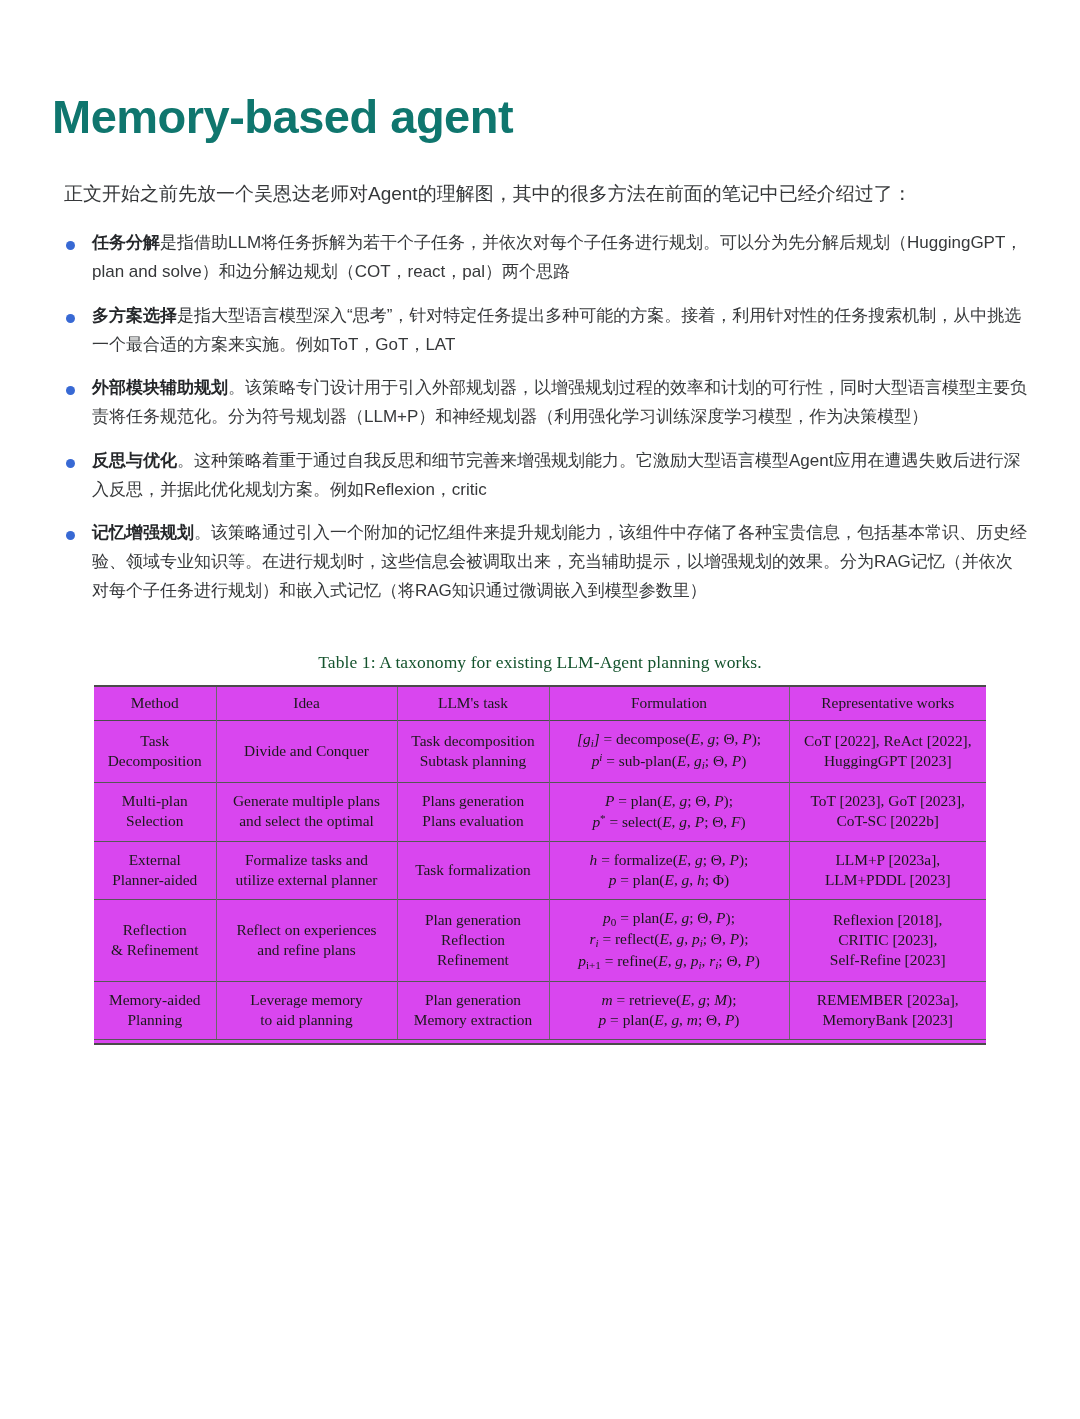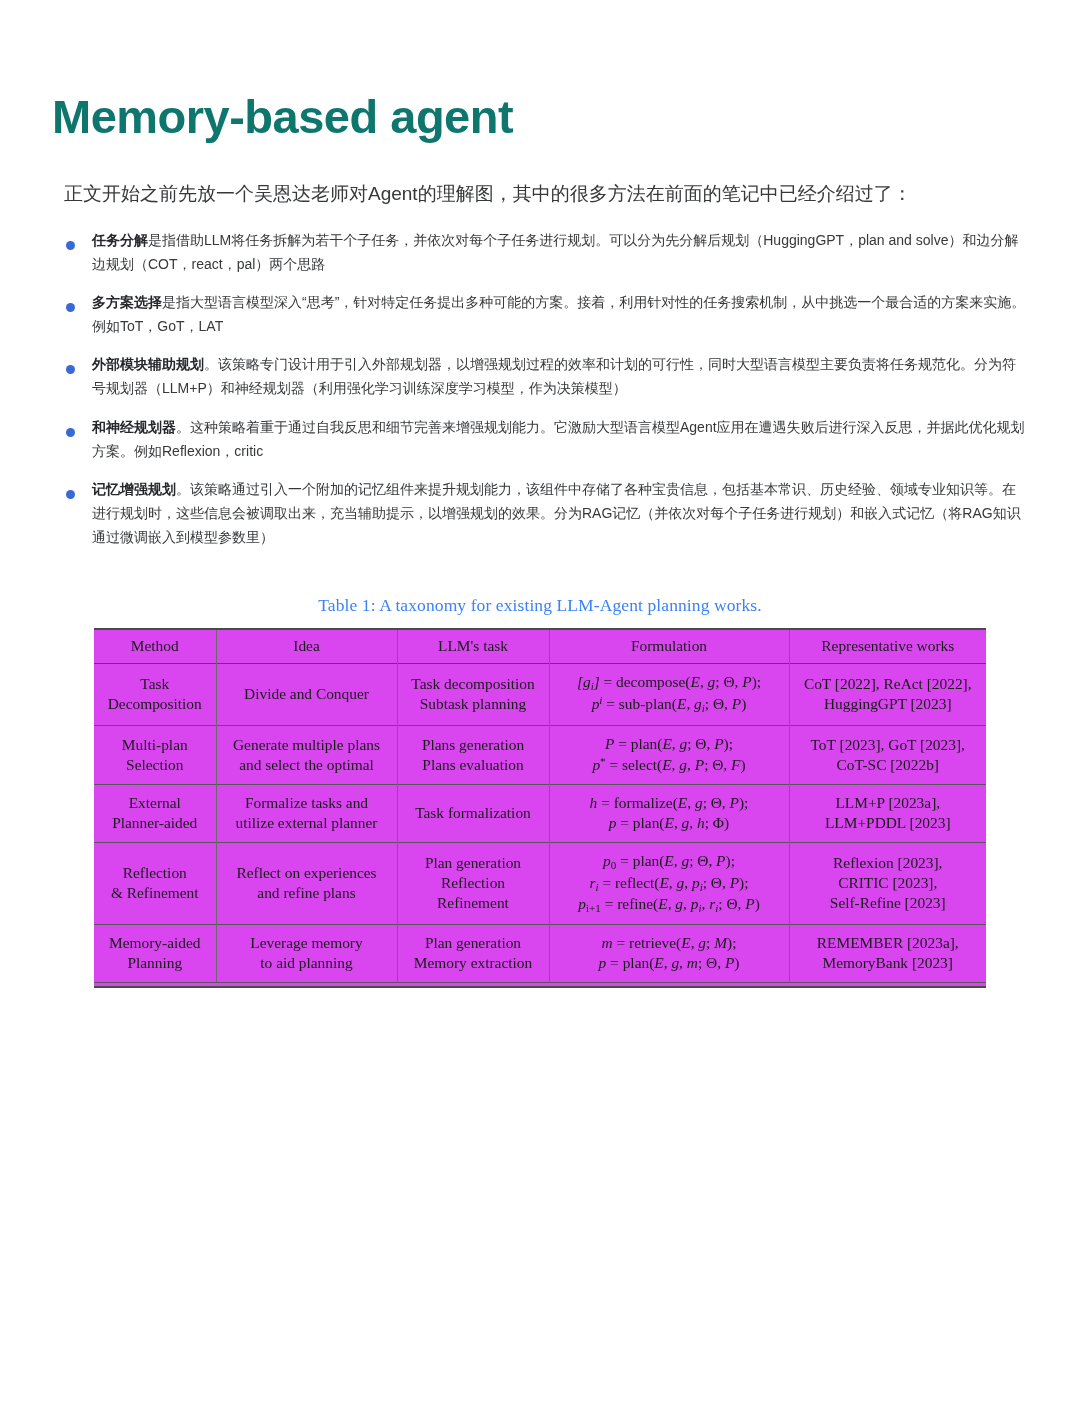--- a/index.html
+++ b/index.html
@@ -38,21 +38,21 @@
   }
   ul.bullets {
     list-style: none;
     margin: 18px 0 0 0;
     padding: 0;
   }
   ul.bullets > li {
     position: relative;
     padding-left: 40px;
     margin-bottom: 14px;
-    font-size: 14px;
+    font-size: 17px;
     line-height: 1.72;
     color: #36383a;
   }
   ul.bullets > li::before {
     content: "";
     position: absolute;
     left: 14px;
     top: 13px;
     width: 9px;
     height: 9px;
@@ -66,21 +66,21 @@
 
   
   .figure {
     margin: 46px 0 0 0;
     width: 100%;
     text-align: center;
   }
   .fig-caption {
     font-family: "Liberation Serif", "DejaVu Serif", serif;
     font-size: 17.5px;
-    color: #3b82f6;
+    color: #14532d;
     margin: 0 0 12px 0;
     letter-spacing: 0.1px;
   }
   .tbl-wrap {
     width: 892px;
     margin: 0 auto;
     background: #d946ef;
   }
   table.taxonomy {
     width: 100%;
@@ -148,21 +148,21 @@
     <li>
       <b>任务分解</b><span>是指借助LLM将任务拆解为若干个子任务，并依次对每个子任务进行规划。可以分为先分解后规划（HuggingGPT，plan and solve）和边分解边规划（COT，react，pal）两个思路</span>
     </li>
     <li>
       <b>多方案选择</b><span>是指大型语言模型深入“思考”，针对特定任务提出多种可能的方案。接着，利用针对性的任务搜索机制，从中挑选一个最合适的方案来实施。例如ToT，GoT，LAT</span>
     </li>
     <li>
       <b>外部模块辅助规划</b><span>。该策略专门设计用于引入外部规划器，以增强规划过程的效率和计划的可行性，同时大型语言模型主要负责将任务规范化。分为符号规划器（LLM+P）和神经规划器（利用强化学习训练深度学习模型，作为决策模型）</span>
     </li>
     <li>
-      <b>和神经规划器</b><span>。这种策略着重于通过自我反思和细节完善来增强规划能力。它激励大型语言模型Agent应用在遭遇失败后进行深入反思，并据此优化规划方案。例如Reflexion，critic</span>
+      <b>反思与优化</b><span>。这种策略着重于通过自我反思和细节完善来增强规划能力。它激励大型语言模型Agent应用在遭遇失败后进行深入反思，并据此优化规划方案。例如Reflexion，critic</span>
     </li>
     <li>
       <b>记忆增强规划</b><span>。该策略通过引入一个附加的记忆组件来提升规划能力，该组件中存储了各种宝贵信息，包括基本常识、历史经验、领域专业知识等。在进行规划时，这些信息会被调取出来，充当辅助提示，以增强规划的效果。分为RAG记忆（并依次对每个子任务进行规划）和嵌入式记忆（将RAG知识通过微调嵌入到模型参数里）</span>
     </li>
   </ul>
 
   <div class="figure">
     <div class="fig-caption">Table 1: A taxonomy for existing LLM-Agent planning works.</div>
 
     <div class="tbl-wrap">
@@ -265,21 +265,21 @@
               <span class="mline">Plan generation</span>
               <span class="mline">Reflection</span>
               <span class="mline">Refinement</span>
             </td>
             <td class="divcol">
               <span class="mline"><span class="mi">p</span><span class="sub">0</span> = <span class="rm">plan</span>(<span class="mi">E</span>, <span class="mi">g</span>; Θ, <span class="cal">P</span>);</span>
               <span class="mline"><span class="mi">r</span><span class="sub mi">i</span> = <span class="rm">reflect</span>(<span class="mi">E</span>, <span class="mi">g</span>, <span class="mi">p</span><span class="sub mi">i</span>; Θ, <span class="cal">P</span>);</span>
               <span class="mline"><span class="mi">p</span><span class="sub">i+1</span> = <span class="rm">refine</span>(<span class="mi">E</span>, <span class="mi">g</span>, <span class="mi">p</span><span class="sub mi">i</span>, <span class="mi">r</span><span class="sub mi">i</span>; Θ, <span class="cal">P</span>)</span>
             </td>
             <td class="divcol">
-              <span class="mline">Reflexion [2023],</span>
+              <span class="mline">Reflexion [2018],</span>
               <span class="mline">CRITIC [2023],</span>
               <span class="mline">Self-Refine [2023]</span>
             </td>
           </tr>
 
           <tr>
             <td>
               <span class="mline">Memory-aided</span>
               <span class="mline">Planning</span>
             </td>

